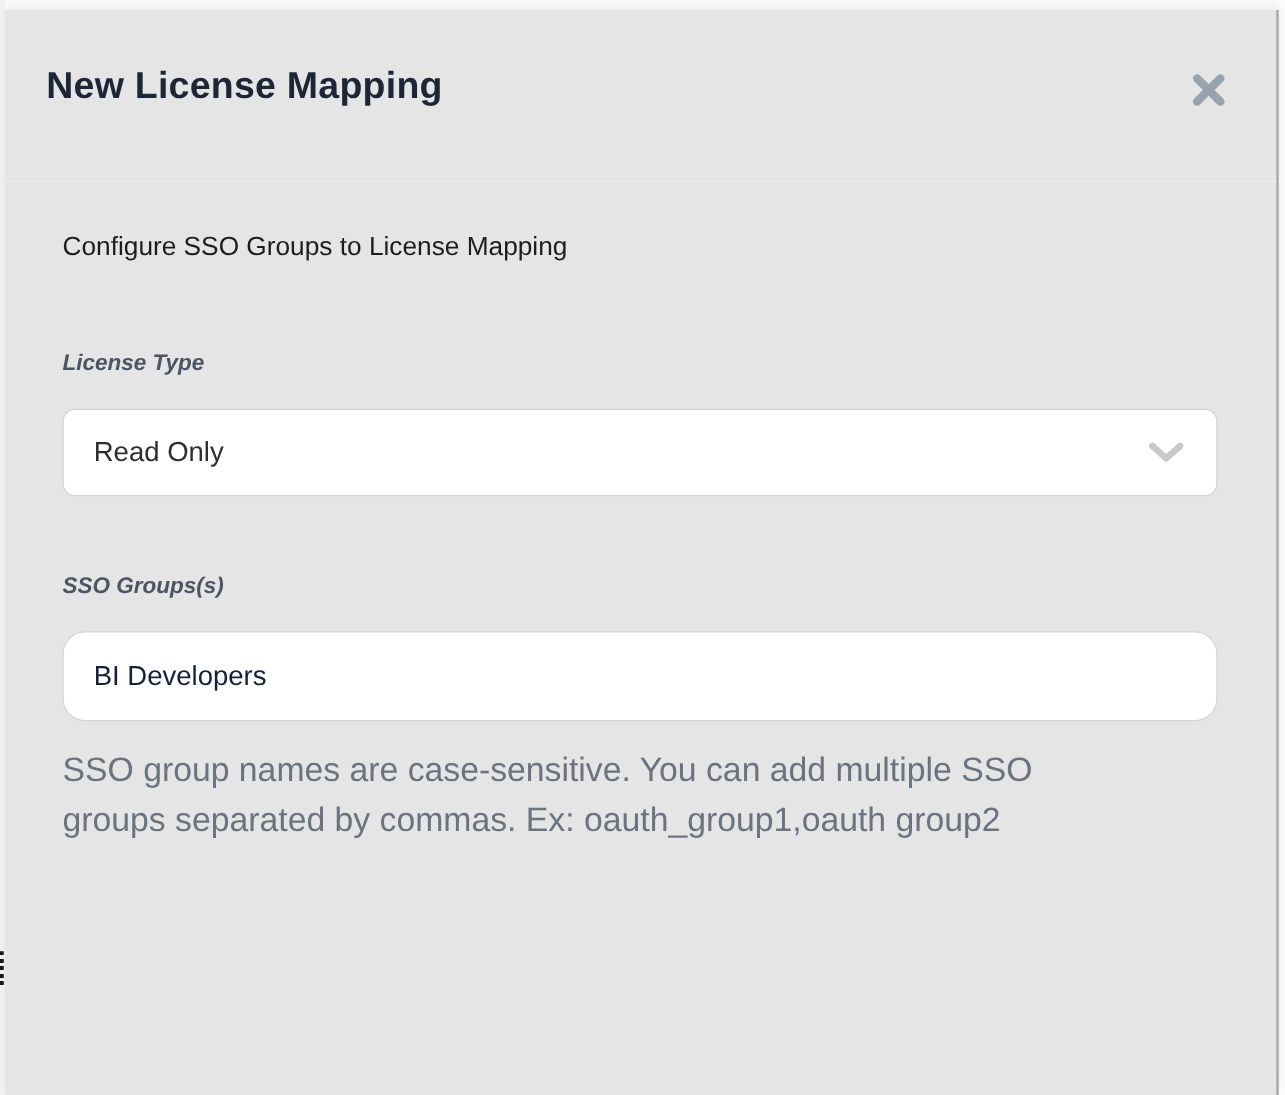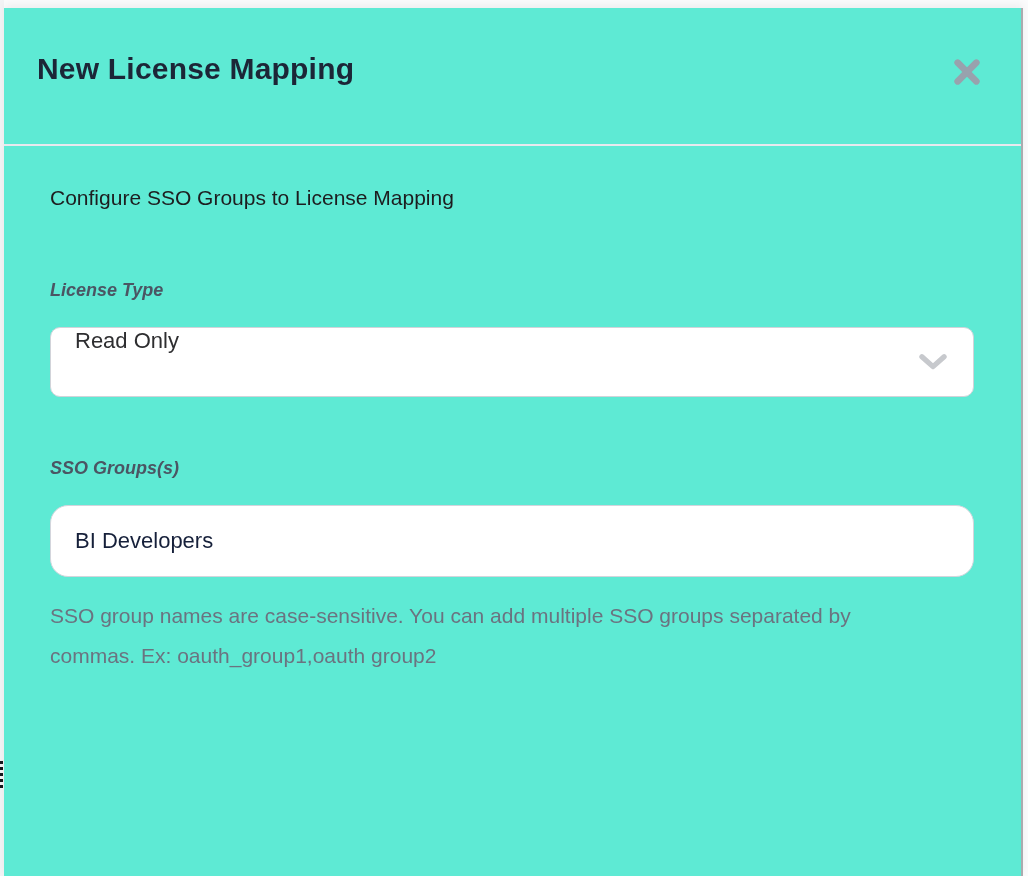--- a/index.html
+++ b/index.html
@@ -15,21 +15,21 @@
     position:absolute; left:0; top:0; width:4px; height:876px;
     background:#f3f3f5;
   }
   .edge-artifact {
     position:absolute; left:0; top:761px; width:3px; height:27px;
     background:repeating-linear-gradient(to bottom,#15181d 0 3px,transparent 3px 6px);
   }
   
   .modal {
     position:absolute; left:4px; top:8px; width:1019px; height:868px;
-    background:#5eead4;
+    background:#e5e5e5;
     border-right:2px solid #ababaf;
     box-shadow:0 -4px 8px rgba(0,0,0,0.05);
   }
   .modal-header { position:absolute; top:0; left:0; right:0; height:136px; }
   .modal-title {
     position:absolute; left:33px; top:44px;
     font-size:30px; font-weight:700; letter-spacing:0.2px;
     color:#1c2637;
   }
   .close-btn {
@@ -48,37 +48,37 @@
   }
   .field-label {
     position:absolute; left:46px;
     font-size:18px; font-weight:700; color:#4b5563;font-style:italic;
   }
   .label-license { top:134px; }
   .label-sso { top:312px; }
   .select-box {
     position:absolute; left:46px; top:181px; width:924px; height:70px;
     border:1px solid #d1d3d9; border-radius:10px; background:#fff;
-    display:flex; align-items:flex-start; padding:0 24px;
+    display:flex; align-items:center; padding:0 24px;
     font-size:22px; color:#2e2e30; cursor:pointer;
   }
   .select-box .chevron-wrap {
     position:absolute; right:26px; top:50%; transform:translateY(-50%);
     display:flex; align-items:center;
   }
   .text-input {
     position:absolute; left:46px; top:359px; width:924px; height:72px;
     border:1px solid #d3d5dc; border-radius:18px; background:#fff;
     padding:0 24px; font-size:22px; color:#16203a;
     font-family:"Liberation Sans", sans-serif;
     outline:none;
   }
   .helper-text {
     position:absolute; left:46px; top:450px; width:844px;
-    font-size:21px; line-height:40px; color:#6b7380;
+    font-size:27px; line-height:40px; color:#6b7380;
   }
 </style>
 </head>
 <body>
 
 <div class="page-edge-left"></div>
 <div class="edge-artifact"></div>
 
 <div class="modal">
 

